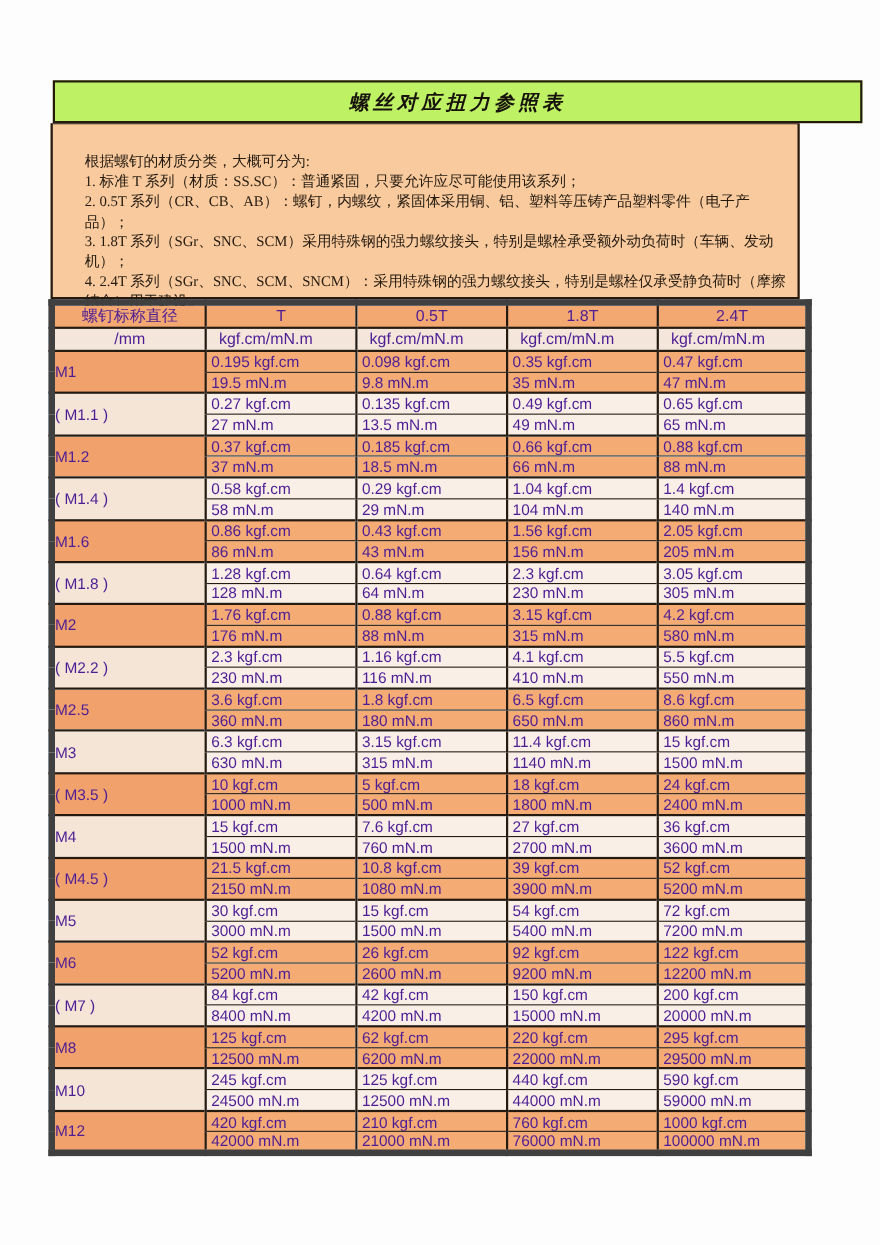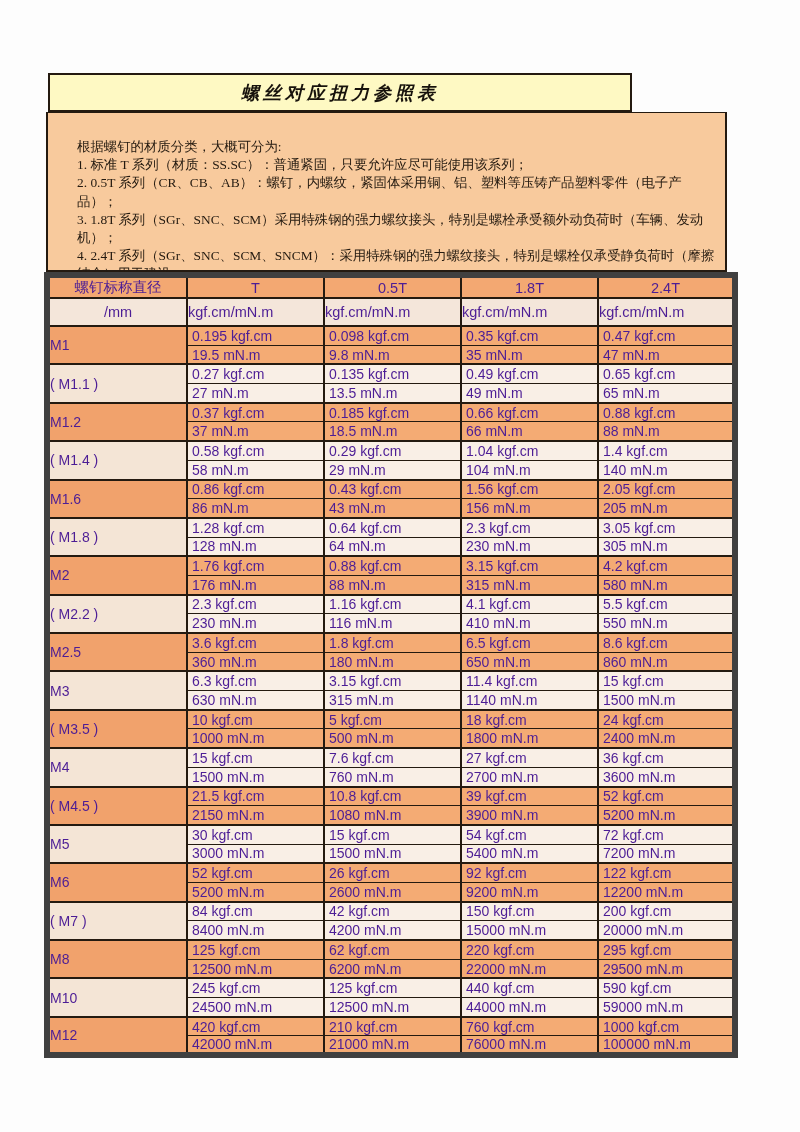--- a/index.html
+++ b/index.html
@@ -4,22 +4,22 @@
 <style>
   * { margin:0; padding:0; box-sizing:border-box; }
   html,body { background:#ffffff; }
   .page {
     position:relative; width:800px; height:1132px; margin:0 auto;
     background:#fdfdfd; overflow:hidden;
     font-family:"Liberation Sans","DejaVu Sans",sans-serif;
     color:#1d1710;
   }
   .title-box {
-    position:absolute; left:48px; top:73px; width:584px; height:39px;
-    background:#fef9c3; border:2px solid #241a10;
+    position:absolute; left:48px; top:73px; width:736px; height:39px;
+    background:#bef264; border:2px solid #241a10;
     display:flex; align-items:center; justify-content:center;
   }
   .title-text {
     font-family:"Liberation Serif","DejaVu Serif",serif;
     font-style:italic; font-weight:bold;
     font-size:18px; letter-spacing:4px; color:#17120c;
   }
   .intro-box {
     position:absolute; left:46px; top:112px; width:681px; height:160px;
     background:#f8ca9d; border:2px solid #241a10; border-top-width:1px;
@@ -36,22 +36,22 @@
   }
   col.c-size { width:140px; }
   col.c-val  { width:137px; }
   .torque th, .torque td {
     border:1px solid #241a10; border-left-width:2px;
     overflow:hidden; white-space:nowrap;
   }
   .torque thead th { border-top-width:2px; border-bottom-width:2px; font-weight:normal; }
   tr.hdr-series { height:20px; background:#f3a872; }
   tr.hdr-series th { text-align:center; font-size:14.5px; }
-  tr.hdr-units { height:28px; background:#f4e6da; }
-  tr.hdr-units th { text-align:left; padding-left:0; font-size:14.5px; }
+  tr.hdr-units { height:21px; background:#f4e6da; }
+  tr.hdr-units th { text-align:left; padding-left:11px; font-size:14.5px; }
   tr.hdr-units th.size-col { text-align:center; padding-left:0; }
   tbody tr { height:19.2px; }
   tr.group-start td { border-top-width:2px; }
   td.size-cell { text-align:left; }
   td.val-cell { text-align:left; padding-left:4px; }
   tr.orange td.val-cell { background:#f4ab74; }
   tr.orange td.size-cell { background:#f1a26c; }
   tr.cream td.val-cell { background:#f9efe6; }
   tr.cream td.size-cell { background:#f4e5d6; }
 </style>

